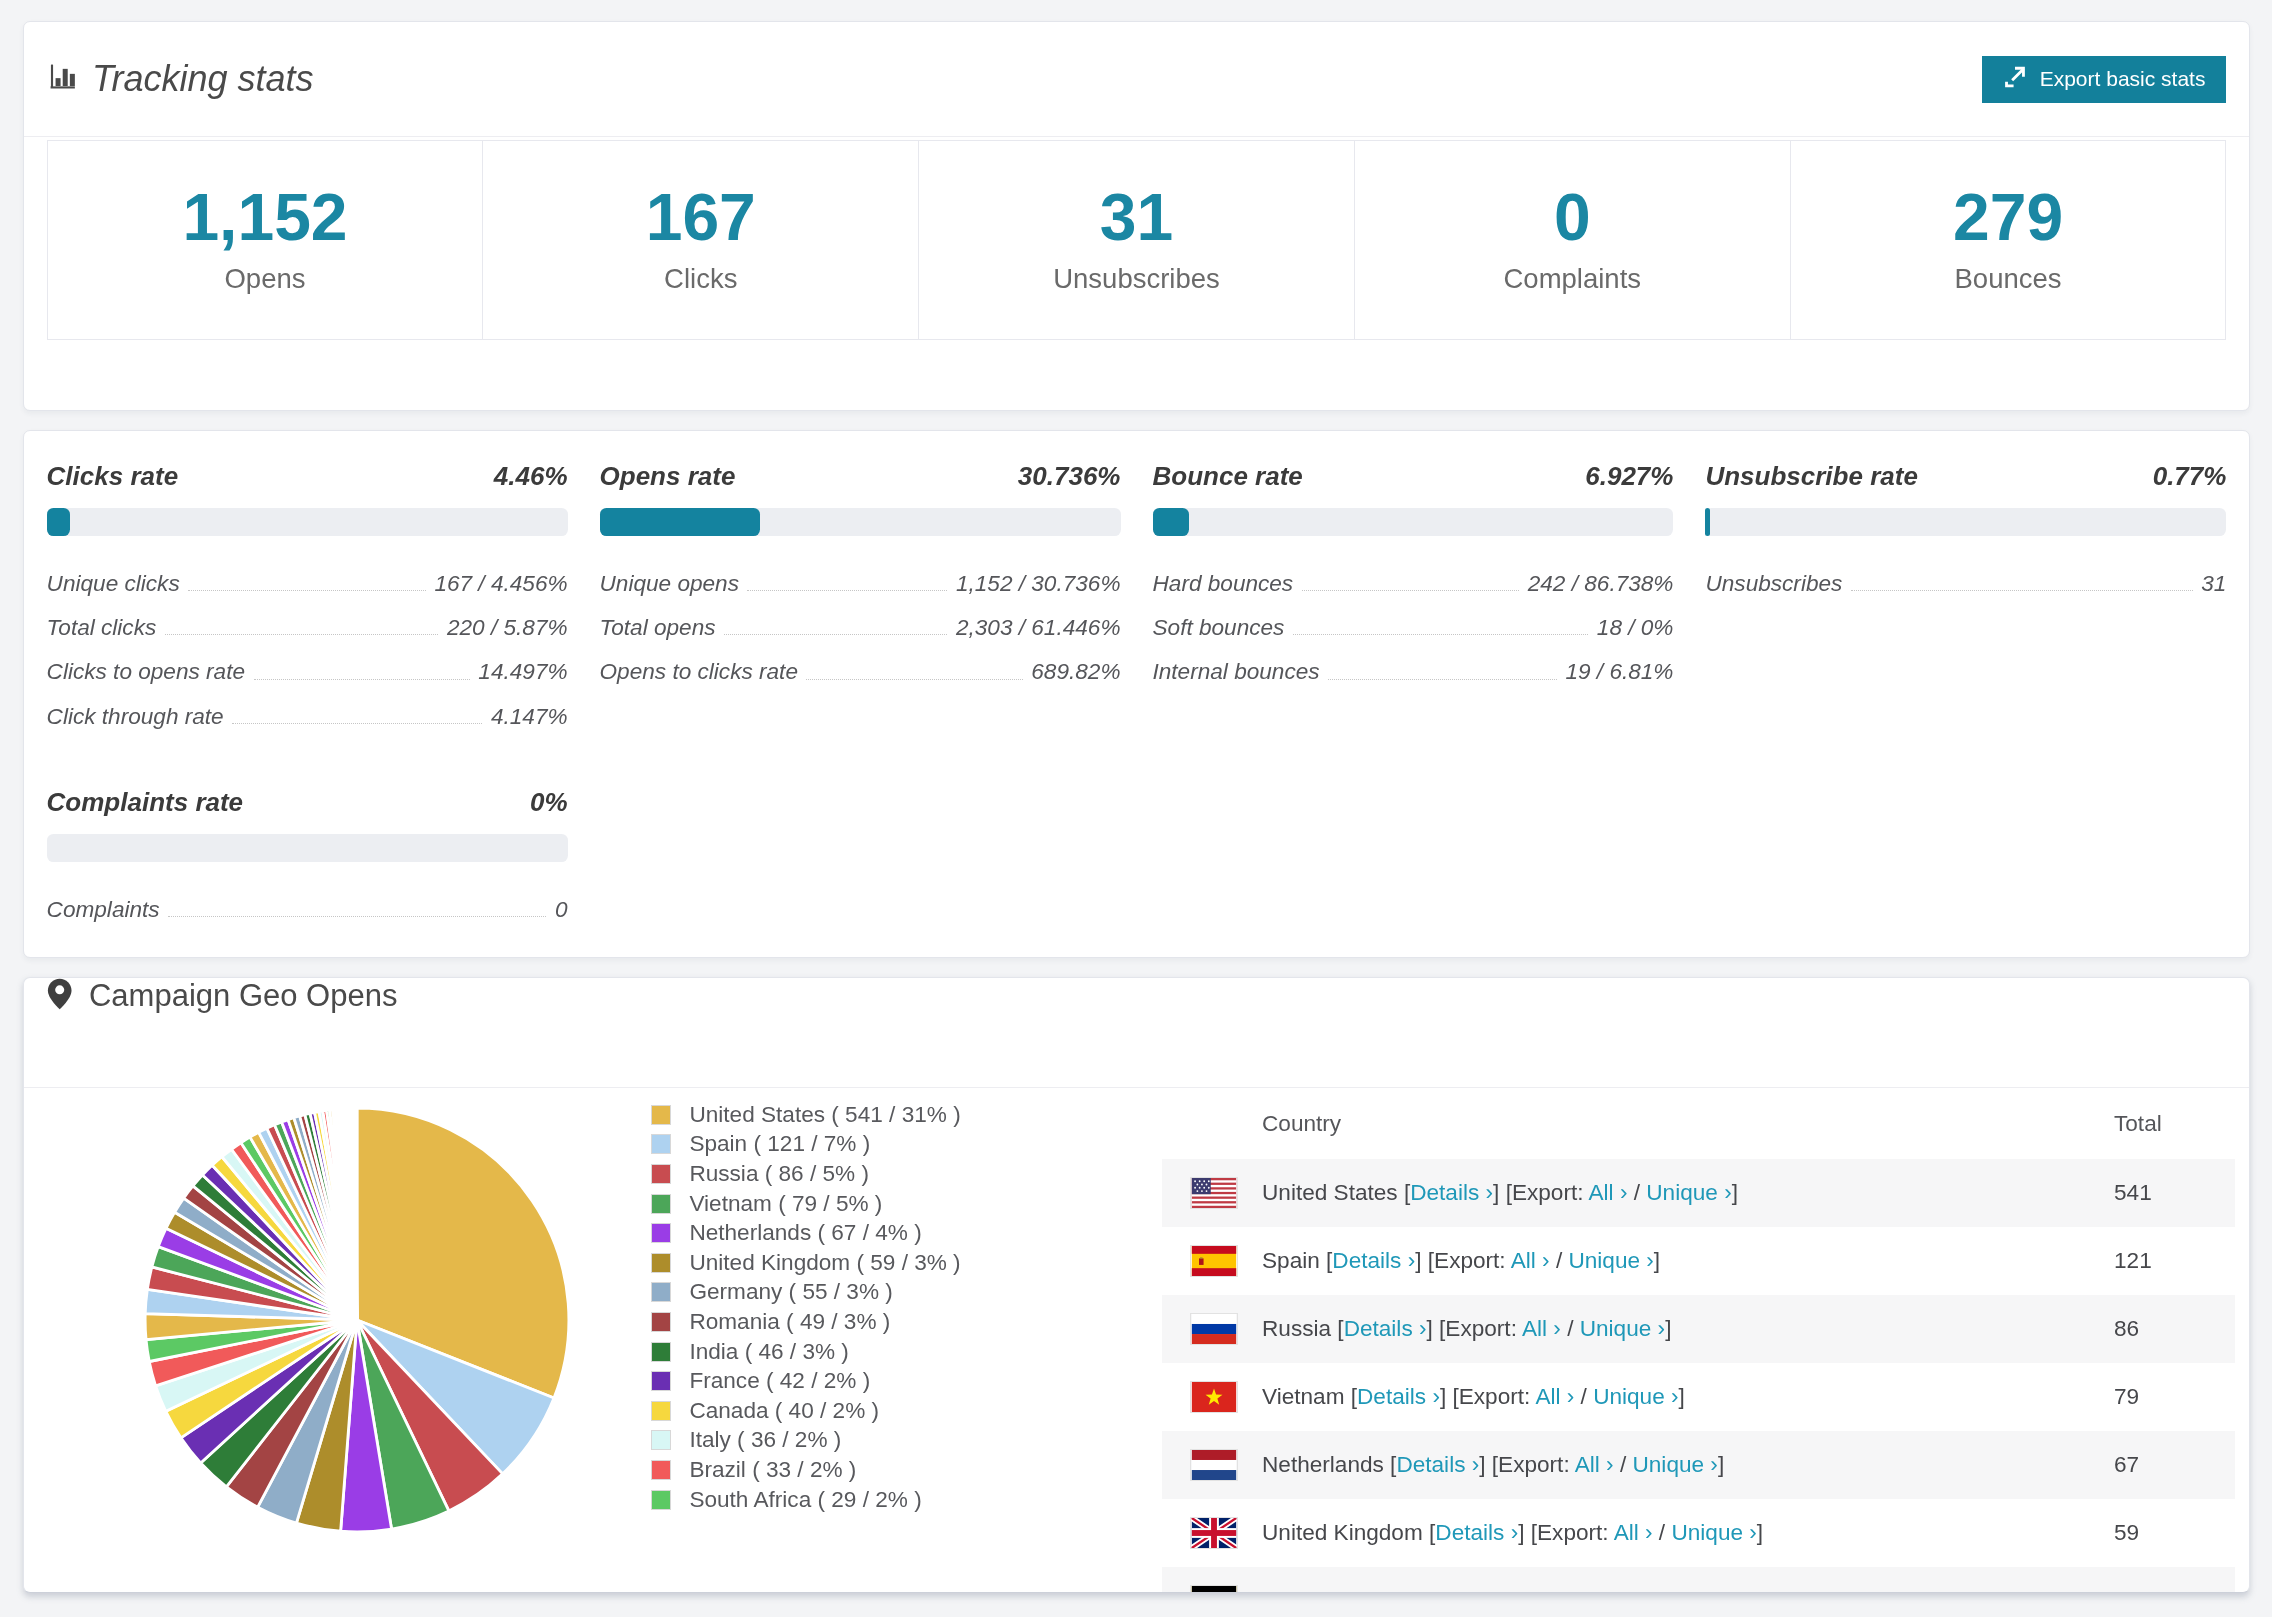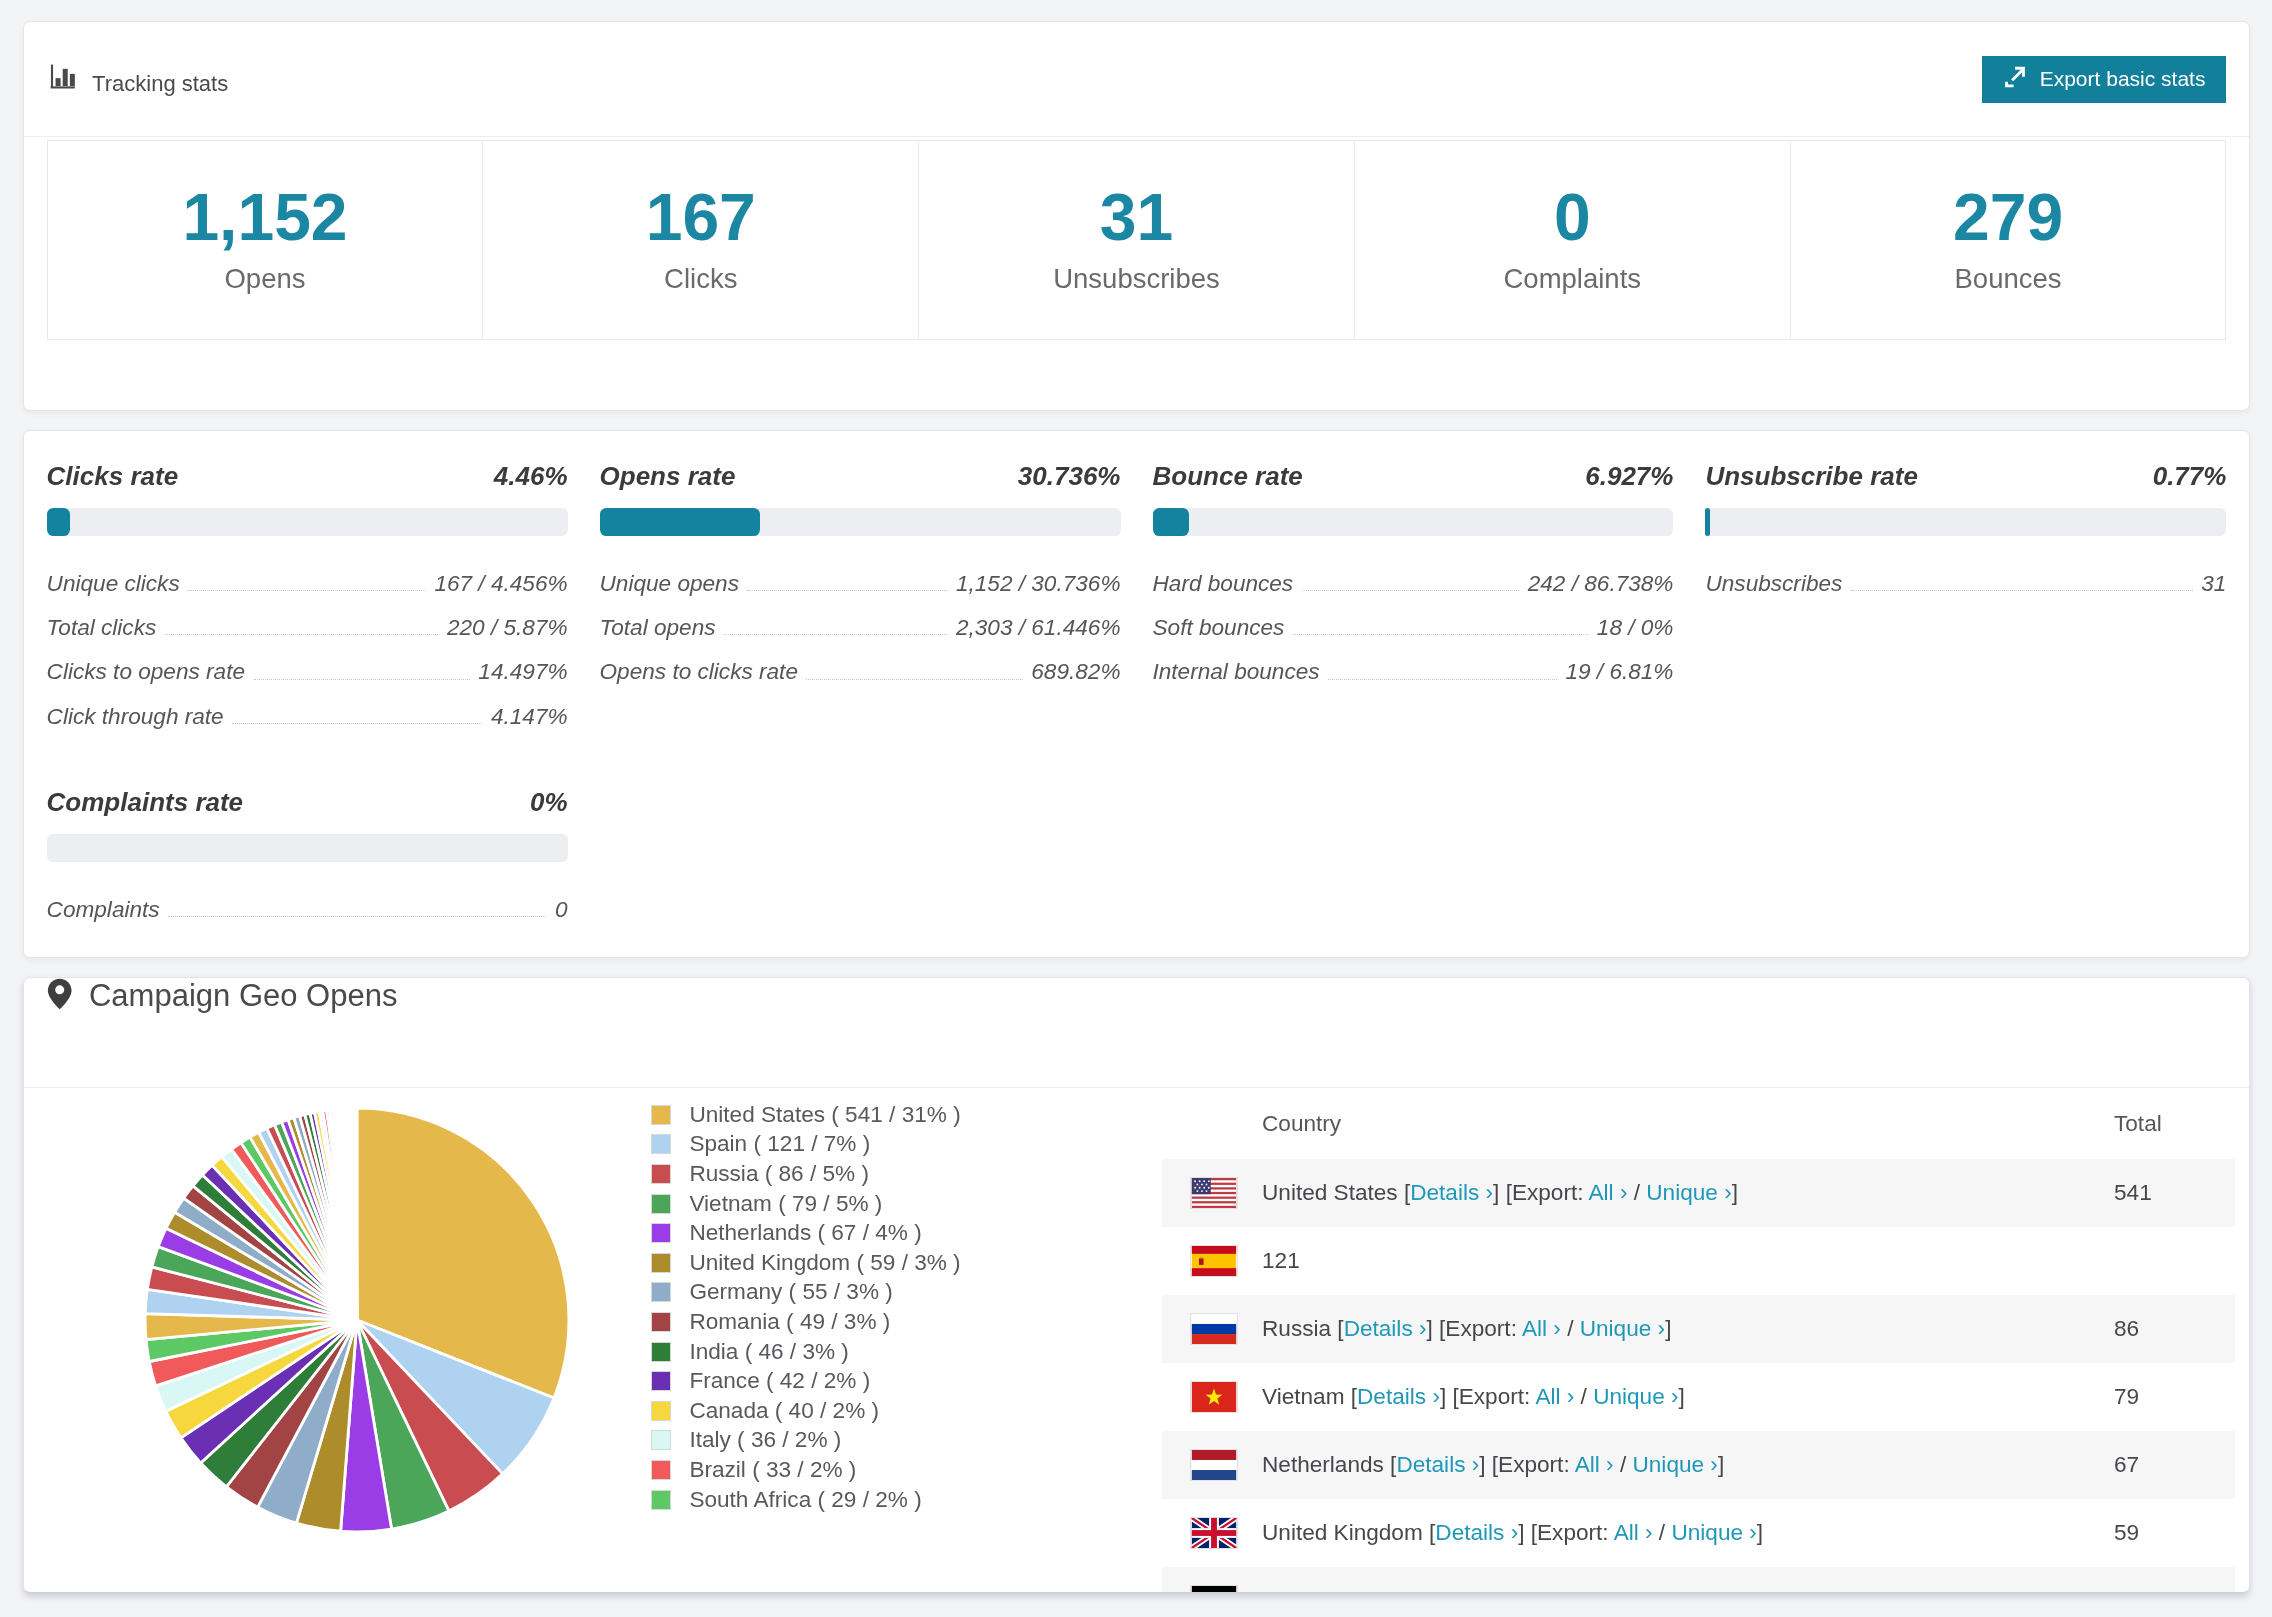--- a/index.html
+++ b/index.html
@@ -11,21 +11,21 @@
   .card-stats  { height: 390px; margin-bottom: 19px; box-shadow: 0 2.1px 5px rgba(40,50,80,.05); }
   .card-rates  { height: 528px; margin-bottom: 19px; box-shadow: 0 2.1px 5px rgba(40,50,80,.05);
                  padding: 30px 22.6px 0; display: grid; grid-template-columns: repeat(4,1fr);
                  column-gap: 32px; row-gap: 39px; align-content: start; font-style: italic; }
   .card-geo    { height: 616px; overflow: hidden; border-bottom-color: #ccd0d9;
                  box-shadow: 0 3.5px 6.4px rgba(105,115,135,.28); }
 
   
   .card-header { height: 115px; border-bottom: 0.7px solid #ededf1; display: flex;
                  align-items: center; justify-content: space-between; padding: 0 22.6px; }
-  .card-title  { display: flex; align-items: flex-end; gap: 15.5px; font-size: 22px; color: #4a4a4a; }
+  .card-title  { display: flex; align-items: flex-end; gap: 15.5px; font-size: 36px; color: #4a4a4a; font-style: italic; }
   .export-btn  { display: flex; align-items: center; gap: 11.3px; background: #13809b; color: #fff;
                  border: none; border-radius: 0; height: 47px; padding: 0 21px;
                  font-size: 21px; font-weight: 500; font-family: inherit; cursor: pointer; }
   .summary     { margin: 2.8px 22.6px 0; height: 200px; border: 0.7px solid #e7e8ee; display: flex; }
   .summary-cell{ flex: 1; border-right: 0.7px solid #e7e8ee; display: flex; flex-direction: column;
                  align-items: center; justify-content: center; text-align: right; }
   .summary-cell:last-child { border-right: none; }
   .stat-value  { font-size: 66px; font-weight: 700; color: #1b87a3; line-height: 1; }
   .stat-label  { font-size: 27.5px; color: #6a6a6a; margin-top: 12.7px; }
 
@@ -414,20 +414,21 @@
           <div class="t-row">
             <span class="flag-box">
               <svg viewBox="0 0 68 46">
                 <rect width="68" height="46" fill="#ffc400"></rect>
                 <rect width="68" height="12" fill="#c60b1e"></rect>
                 <rect y="34" width="68" height="12" fill="#c60b1e"></rect>
                 <rect x="11" y="19" width="7" height="10" fill="#ad1519"></rect>
                 <rect x="12.5" y="17.5" width="4" height="2" fill="#9b8030"></rect>
               </svg>
             </span>
+            <span class="t-name"><span>Spain</span> [<a href="#">Details ›</a>] [Export: <a href="#">All ›</a> / <a href="#">Unique ›</a>]</span>
             <span class="t-total">121</span>
           </div>
           <div class="t-row odd">
             <span class="flag-box">
               <svg viewBox="0 0 68 46">
                 <rect width="68" height="46" fill="#fff"></rect>
                 <rect y="15.3" width="68" height="15.4" fill="#0039a6"></rect>
                 <rect y="30.7" width="68" height="15.3" fill="#d52b1e"></rect>
               </svg>
             </span>

